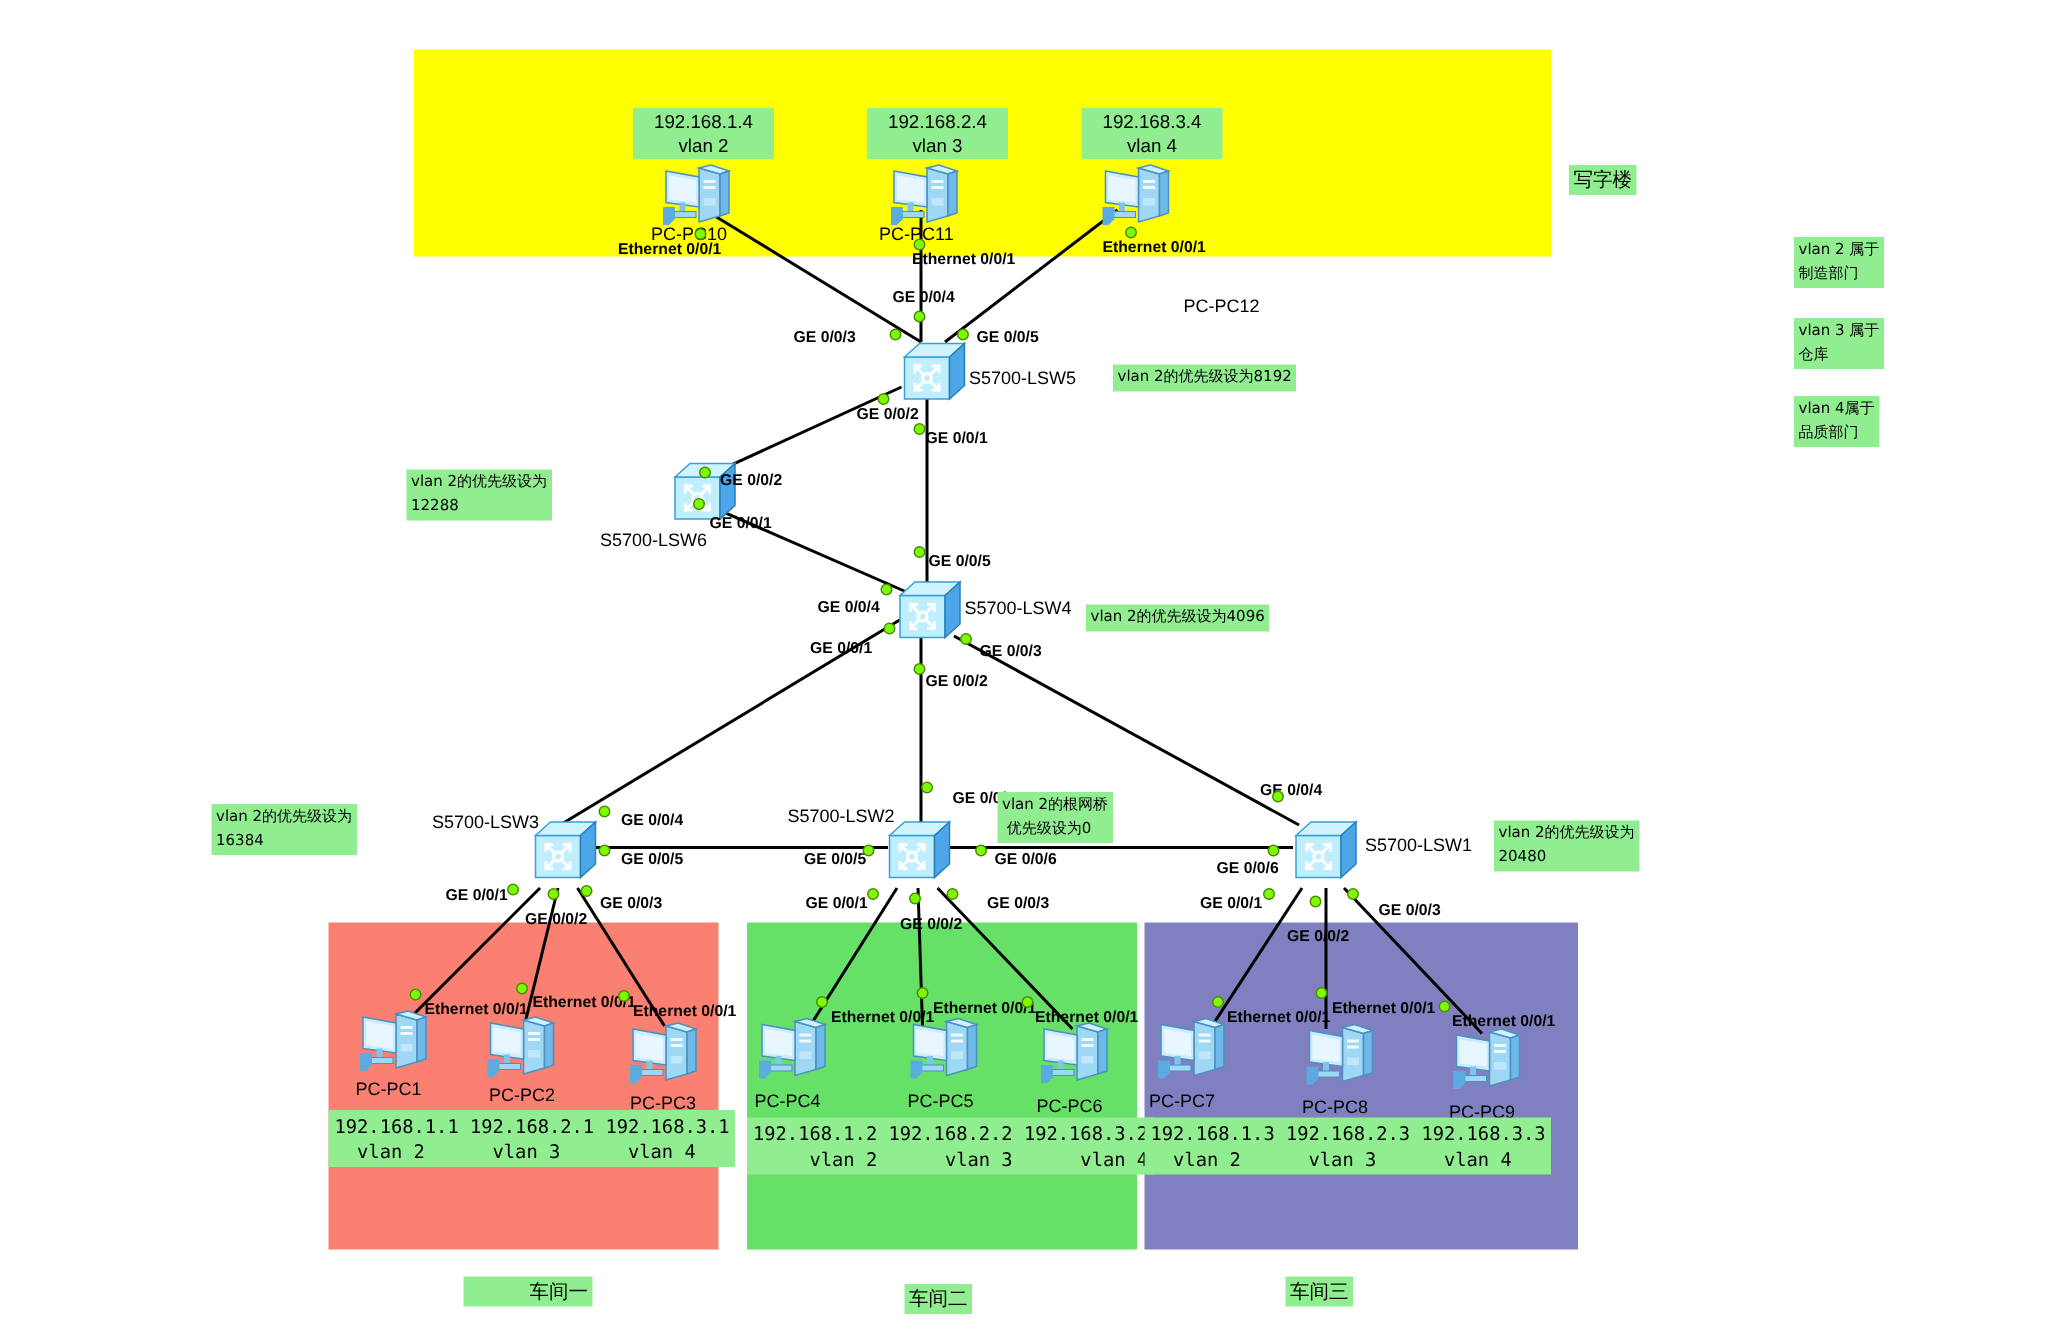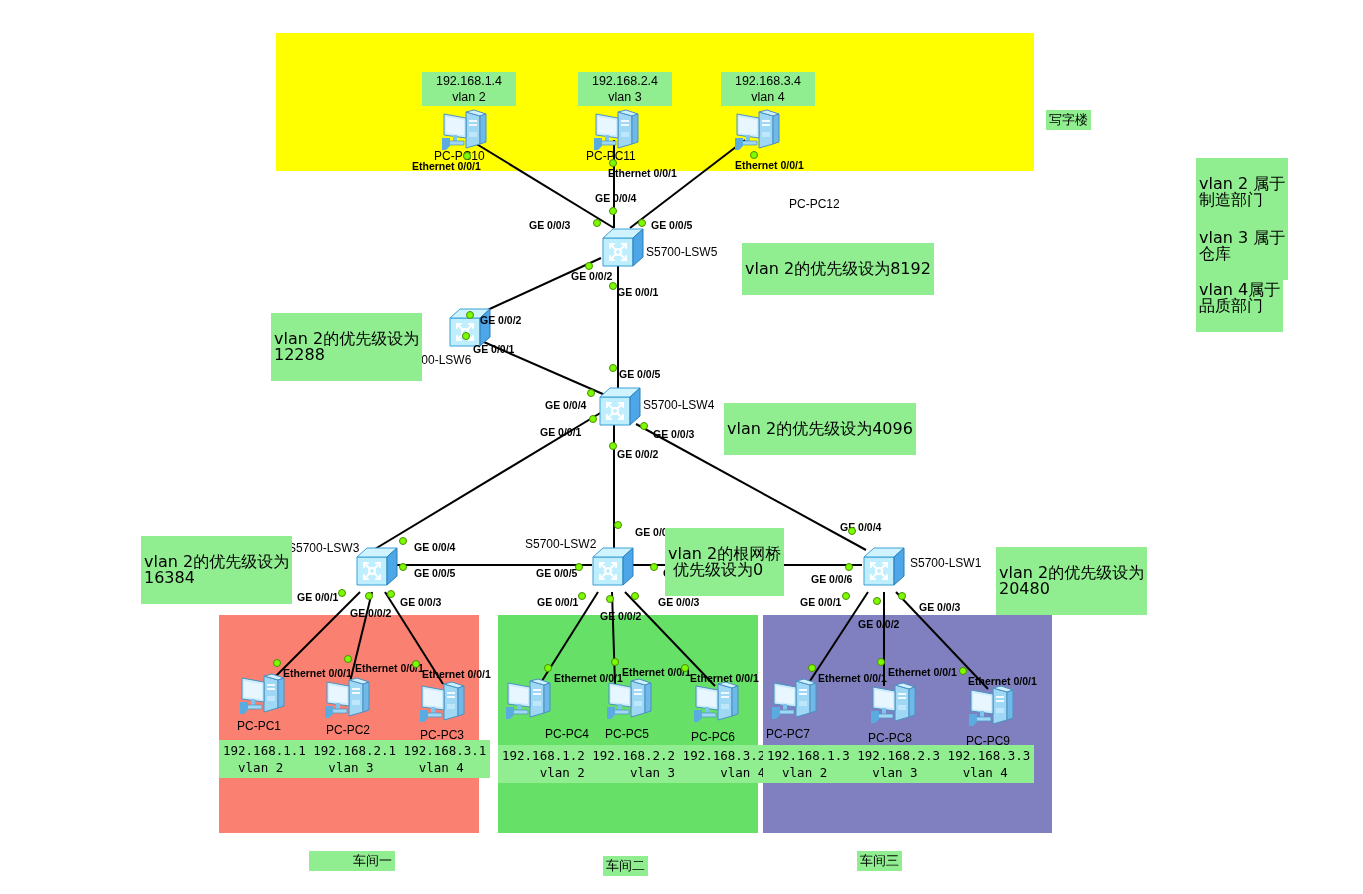--- a/index.html
+++ b/index.html
@@ -7,22 +7,22 @@
        font-family:"Liberation Sans","DejaVu Sans",sans-serif;}
   #stage{position:absolute;left:0;top:0;width:1363px;height:894px;}
   .zone{position:absolute;}
   .svgwrap{position:absolute;left:0;top:0;width:1363px;height:894px;pointer-events:none;}
   .sw-ico{position:absolute;width:46px;height:42px;}
   .pc-ico{position:absolute;width:48px;height:44px;}
   .portlbl{position:absolute;font-size:10.5px;color:#000;white-space:nowrap;font-weight:bold;
        font-family:"Liberation Sans","DejaVu Sans",sans-serif;}
   .devname{position:absolute;font-size:12px;color:#000;white-space:nowrap;
        font-family:"Liberation Sans","DejaVu Sans",sans-serif;}
-  .note-cn{position:absolute;background:#90EE90;color:#000;font-size:16px;line-height:16px;
-        font-family:"DejaVu Sans","Liberation Sans",sans-serif;padding:18px 3px;white-space:pre;}
+  .note-cn{position:absolute;background:#90EE90;color:#000;font-size:10px;line-height:16px;
+        font-family:"DejaVu Sans","Liberation Sans",sans-serif;padding:1px 3px;white-space:pre;}
   .ipbox{position:absolute;background:#90EE90;color:#000;font-size:12.5px;line-height:16px;
         font-family:Liberation Sans, sans-serif;padding:1px 4px;white-space:pre;text-align:center;}
   .ipstrip{position:absolute;background:#90EE90;color:#000;font-size:12.5px;line-height:17px;
         font-family:"DejaVu Sans Mono","Liberation Mono",monospace;padding:2px 4px;white-space:pre;}
   .roomlbl{position:absolute;background:#90EE90;color:#000;font-size:13px;
         font-family:"DejaVu Sans","Liberation Sans",sans-serif;padding:1px 3px;white-space:nowrap;}
   .dot{position:absolute;width:6px;height:6px;border-radius:50%;background:#7CFC00;border:1px solid #4a8c00;}
 </style>
 </head>
 <body>
@@ -293,21 +293,21 @@
    <rect x="29" y="12" width="8" height="2" fill="#fff" opacity="0.85"></rect>
    <rect x="29" y="16" width="8" height="2" fill="#fff" opacity="0.85"></rect>
    <rect x="29" y="24" width="8" height="5" fill="#BFE7FB"></rect>
    <polygon points="4,6 26,10 26,30 4,27" fill="#CDECFB" stroke="#4a90c2" stroke-width="1"></polygon>
    <polygon points="6,9 24,12 24,27 6,25" fill="#E8F7FF"></polygon>
    <polygon points="13,27 17,27 17,33 13,33" fill="#7EC4ED"></polygon>
    <polygon points="6,33 24,33 24,37 6,37" fill="#9FD8F5" stroke="#4a90c2" stroke-width="0.7"></polygon>
    <polygon points="2,30 10,30 10,38 2,38" fill="#5AACE0"></polygon>
    <polygon points="2,38 10,38 6,42 2,42" fill="#5AACE0"></polygon>
   </svg></div>
-      <div class="devname" style="left: 503px; top: 727px; margin-left: 42px;">PC-PC4</div>
+      <div class="devname" style="left: 503px; top: 727px;">PC-PC4</div>
       <div class="pc-ico" style="left: 605px; top: 677px;"><svg viewBox="0 0 48 44" width="48" height="44">
    <polygon points="26,4 40,8 40,36 26,40" fill="#9FD8F5" stroke="#4a90c2" stroke-width="1"></polygon>
    <polygon points="26,4 34,2 46,6 40,8" fill="#CFF0FF" stroke="#4a90c2" stroke-width="1"></polygon>
    <polygon points="40,8 46,6 46,34 40,36" fill="#6FB9E8" stroke="#4a90c2" stroke-width="1"></polygon>
    <rect x="29" y="12" width="8" height="2" fill="#fff" opacity="0.85"></rect>
    <rect x="29" y="16" width="8" height="2" fill="#fff" opacity="0.85"></rect>
    <rect x="29" y="24" width="8" height="5" fill="#BFE7FB"></rect>
    <polygon points="4,6 26,10 26,30 4,27" fill="#CDECFB" stroke="#4a90c2" stroke-width="1"></polygon>
    <polygon points="6,9 24,12 24,27 6,25" fill="#E8F7FF"></polygon>
    <polygon points="13,27 17,27 17,33 13,33" fill="#7EC4ED"></polygon>

